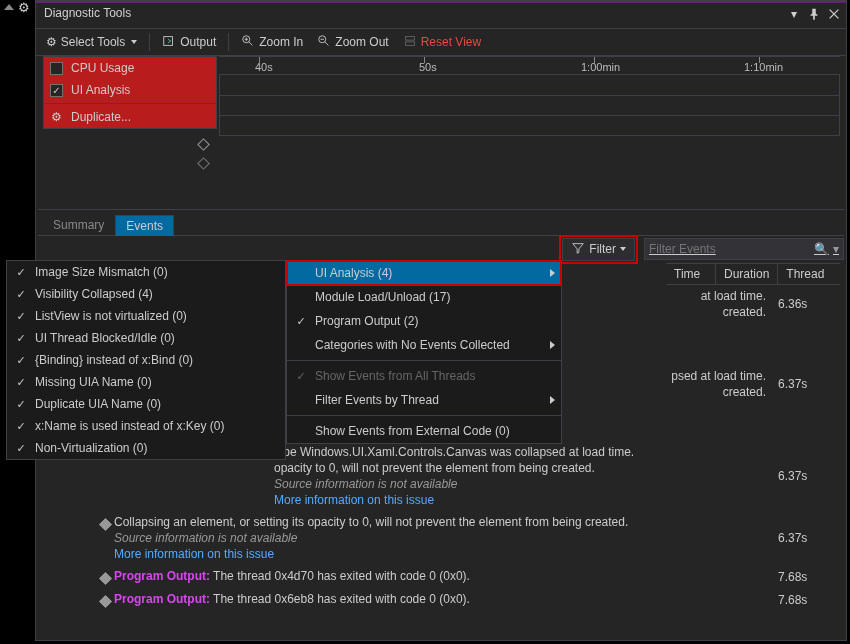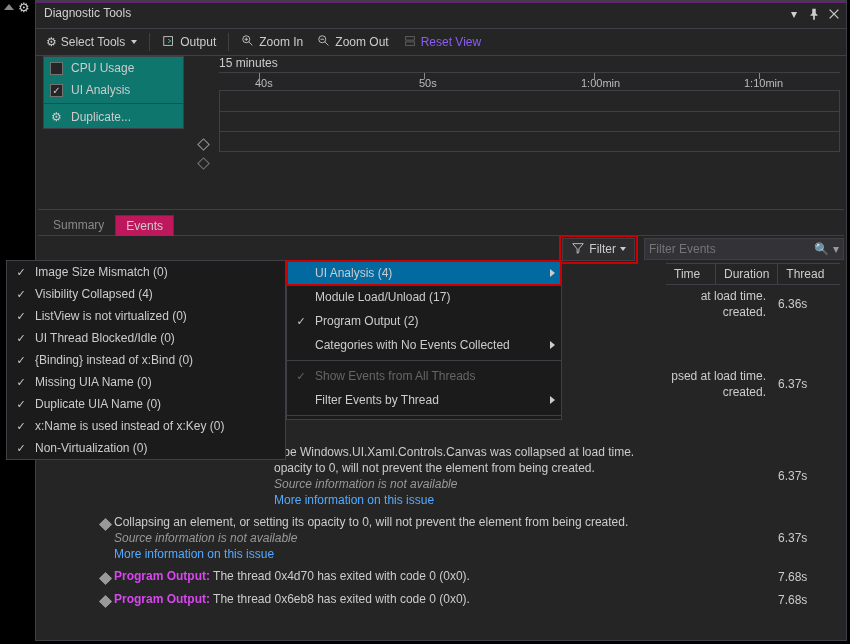--- a/index.html
+++ b/index.html
@@ -4,49 +4,49 @@
 <style>
   * { box-sizing: border-box; margin: 0; padding: 0; }
   body { background: #000; font-family: "Segoe UI", sans-serif; font-size: 12px; color: #ccc; width: 850px; height: 644px; overflow: hidden; }
   .window { position: absolute; left: 35px; top: 0; right: 3px; bottom: 3px; background: #252526; border: 1px solid #3f3f46; }
   .topbar { height: 5px; background: linear-gradient(#68217a,#68217a) top/100% 2px no-repeat,#252526; }
   .title-row { display: flex; align-items: flex-start; height: 22px; padding: 0 4px; }
   .title-row .title { flex: 1; color: #d0d0d0; padding-left: 4px; }
   .title-row .winbtn { width: 16px; height: 16px; margin-left: 4px; display: flex; align-items: center; justify-content: center; color: #d0d0d0; cursor: pointer; }
   .toolbar { display: flex; align-items: center; height: 28px; border-top: 1px solid #3f3f46; border-bottom: 1px solid #3f3f46; padding: 0 4px; gap: 2px; }
   .tb-btn { display: flex; align-items: center; gap: 4px; padding: 2px 6px; cursor: pointer; color: #ccc; }
-  .tb-btn.disabled { color: #8b5cf6; }
+  .tb-btn.disabled { color: #ef4444; }
   .tb-btn .caret { width: 0; height: 0; border-left: 3px solid transparent; border-right: 3px solid transparent; border-top: 4px solid #ccc; margin-left: 2px; }
   .toolbar .sep { width: 1px; height: 18px; background: #3f3f46; margin: 0 4px; }
-  .dropdown { position: absolute; left: 7px; top: 55px; width: 141px; background: #0f766e; border: 1px solid #3f3f46; z-index: 50; }
+  .dropdown { position: absolute; left: 7px; top: 55px; width: 174px; background: #b91c1c; border: 1px solid #3f3f46; z-index: 50; }
   .dropdown .item { display: flex; align-items: center; height: 22px; padding: 0 6px; cursor: pointer; }
   .dropdown .chk { width: 13px; height: 13px; border: 1px solid #717171; background: #252526; margin-right: 8px; display: flex; align-items: center; justify-content: center; font-size: 10px; color: #ccc; }
   .dropdown .sep { height: 1px; background: #3f3f46; margin: 2px 0; }
   .timeline-head { position: absolute; left: 183px; right: 6px; top: 55px; }
   .timeline-head .label { color: #ccc; padding-bottom: 2px; }
   .ruler { display: flex; height: 18px; border-top: 1px solid #3f3f46; position: relative; }
   .ruler .tick { position: absolute; top: 0; height: 6px; border-left: 1px solid #888; }
   .ruler .ticklabel { position: absolute; top: 4px; font-size: 11px; color: #bbb; }
   .lanes { border: 1px solid #3f3f46; }
   .lane { height: 20px; border-top: 1px solid #3f3f46; display: flex; align-items: center; padding-left: 2px; }
   .lane:first-child { border-top: none; }
   .diamond { width: 9px; height: 9px; border: 1px solid #999; transform: rotate(45deg); margin: 2px; }
   .diamond.fill { background: #999; }
   .spacer { height: 20px; }
   .tabs-row { position: absolute; left: 2px; right: 2px; top: 208px; }
   .tabline { border-bottom: 1px solid #3f3f46; height: 0; }
   .tabs { display: flex; margin-top: 4px; margin-left: 4px; }
   .tab { padding: 3px 10px; border: 1px solid transparent; color: #888; cursor: pointer; }
-  .tab.active { border: 1px solid #3f3f46; border-bottom: 1px solid #252526; background: #be185d; color: #ccc; position: relative; top: 1px; }
+  .tab.active { border: 1px solid #3f3f46; border-bottom: 1px solid #252526; background: #0369a1; color: #ccc; position: relative; top: 1px; }
   .tabunderline { border-bottom: 1px solid #3f3f46; }
   .filter-row { position: absolute; left: 2px; right: 2px; top: 236px; height: 24px; display: flex; align-items: center; }
   .filter-btn-wrap { margin-left: auto; border: 2px solid #c00; padding: 1px; }
   .filter-btn { display: flex; align-items: center; gap: 4px; padding: 2px 8px; background: #2d2d30; border: 1px solid #3f3f46; cursor: pointer; }
   .filter-btn .caret { width: 0; height: 0; border-left: 3px solid transparent; border-right: 3px solid transparent; border-top: 4px solid #ccc; }
-  .search { flex: 0 0 200px; margin-left: 6px; display: flex; align-items: center; background: #333337; border: 1px solid #3f3f46; height: 22px; padding: 0 4px; }
+  .search { flex: 0 0 200px; margin-left: 6px; display: flex; align-items: center; background: #333337; border: 1px solid #3f3f46; height: 22px; padding: 0 4px; text-decoration: underline; }
   .search input { flex: 1; background: transparent; border: none; outline: none; color: #ccc; font-size: 12px; }
   .search .sicon { color: #999; margin-left: 4px; }
   .table-head { position: absolute; left: 630px; right: 6px; top: 262px; display: flex; border-top: 1px solid #3f3f46; border-bottom: 1px solid #3f3f46; }
   .table-head .col { padding: 3px 8px; border-right: 1px solid #3f3f46; color: #ccc; }
   .event-list { position: absolute; left: 60px; right: 6px; top: 284px; bottom: 4px; overflow: hidden; }
   .event-block { display: flex; padding: 3px 0; }
   .event-block .mark { flex: 0 0 18px; display: flex; justify-content: center; padding-top: 4px; }
   .event-block .body { flex: 1; color: #ccc; line-height: 16px; }
   .event-block .body .src { font-style: italic; color: #999; }
   .event-block .body .link { color: #55aaff; cursor: pointer; }
@@ -151,21 +151,20 @@
       <span>UI Analysis</span>
     </div>
     <div class="sep"></div>
     <div class="item">
       <span style="width:13px;margin-right:8px;text-align:center">⚙</span>
       <span>Duplicate...</span>
     </div>
   </div>
 
   <div class="timeline-head">
-    <div class="label">15 minutes</div>
     <div class="ruler">
       <span class="ticklabel" style="left:36px">40s</span>
       <span class="ticklabel" style="left:200px">50s</span>
       <span class="ticklabel" style="left:362px">1:00min</span>
       <span class="ticklabel" style="left:525px">1:10min</span>
       <span class="tick" style="left:40px"></span>
         <span class="tick" style="left:205px"></span>
         <span class="tick" style="left:375px"></span>
         <span class="tick" style="left:540px"></span>
     </div>
@@ -293,20 +292,24 @@
   <div class="row disabled">
     <span class="ic" style="color:#666">✓</span>
     <span>Show Events from All Threads</span>
   </div>
   <div class="row">
     <span class="ic"></span>
     <span>Filter Events by Thread</span>
     <span class="arrow"></span>
   </div>
   <div class="sep"></div>
+  <div class="row">
+    <span class="ic"></span>
+    <span>Show Events from External Code (0)</span>
+  </div>
 </div>
 
 <div class="sub-pop">
   <div class="row">
       <span class="ic">✓</span>
       <span>Image Size Mismatch (0)</span>
     </div>
   <div class="row">
       <span class="ic">✓</span>
       <span>Visibility Collapsed (4)</span>

